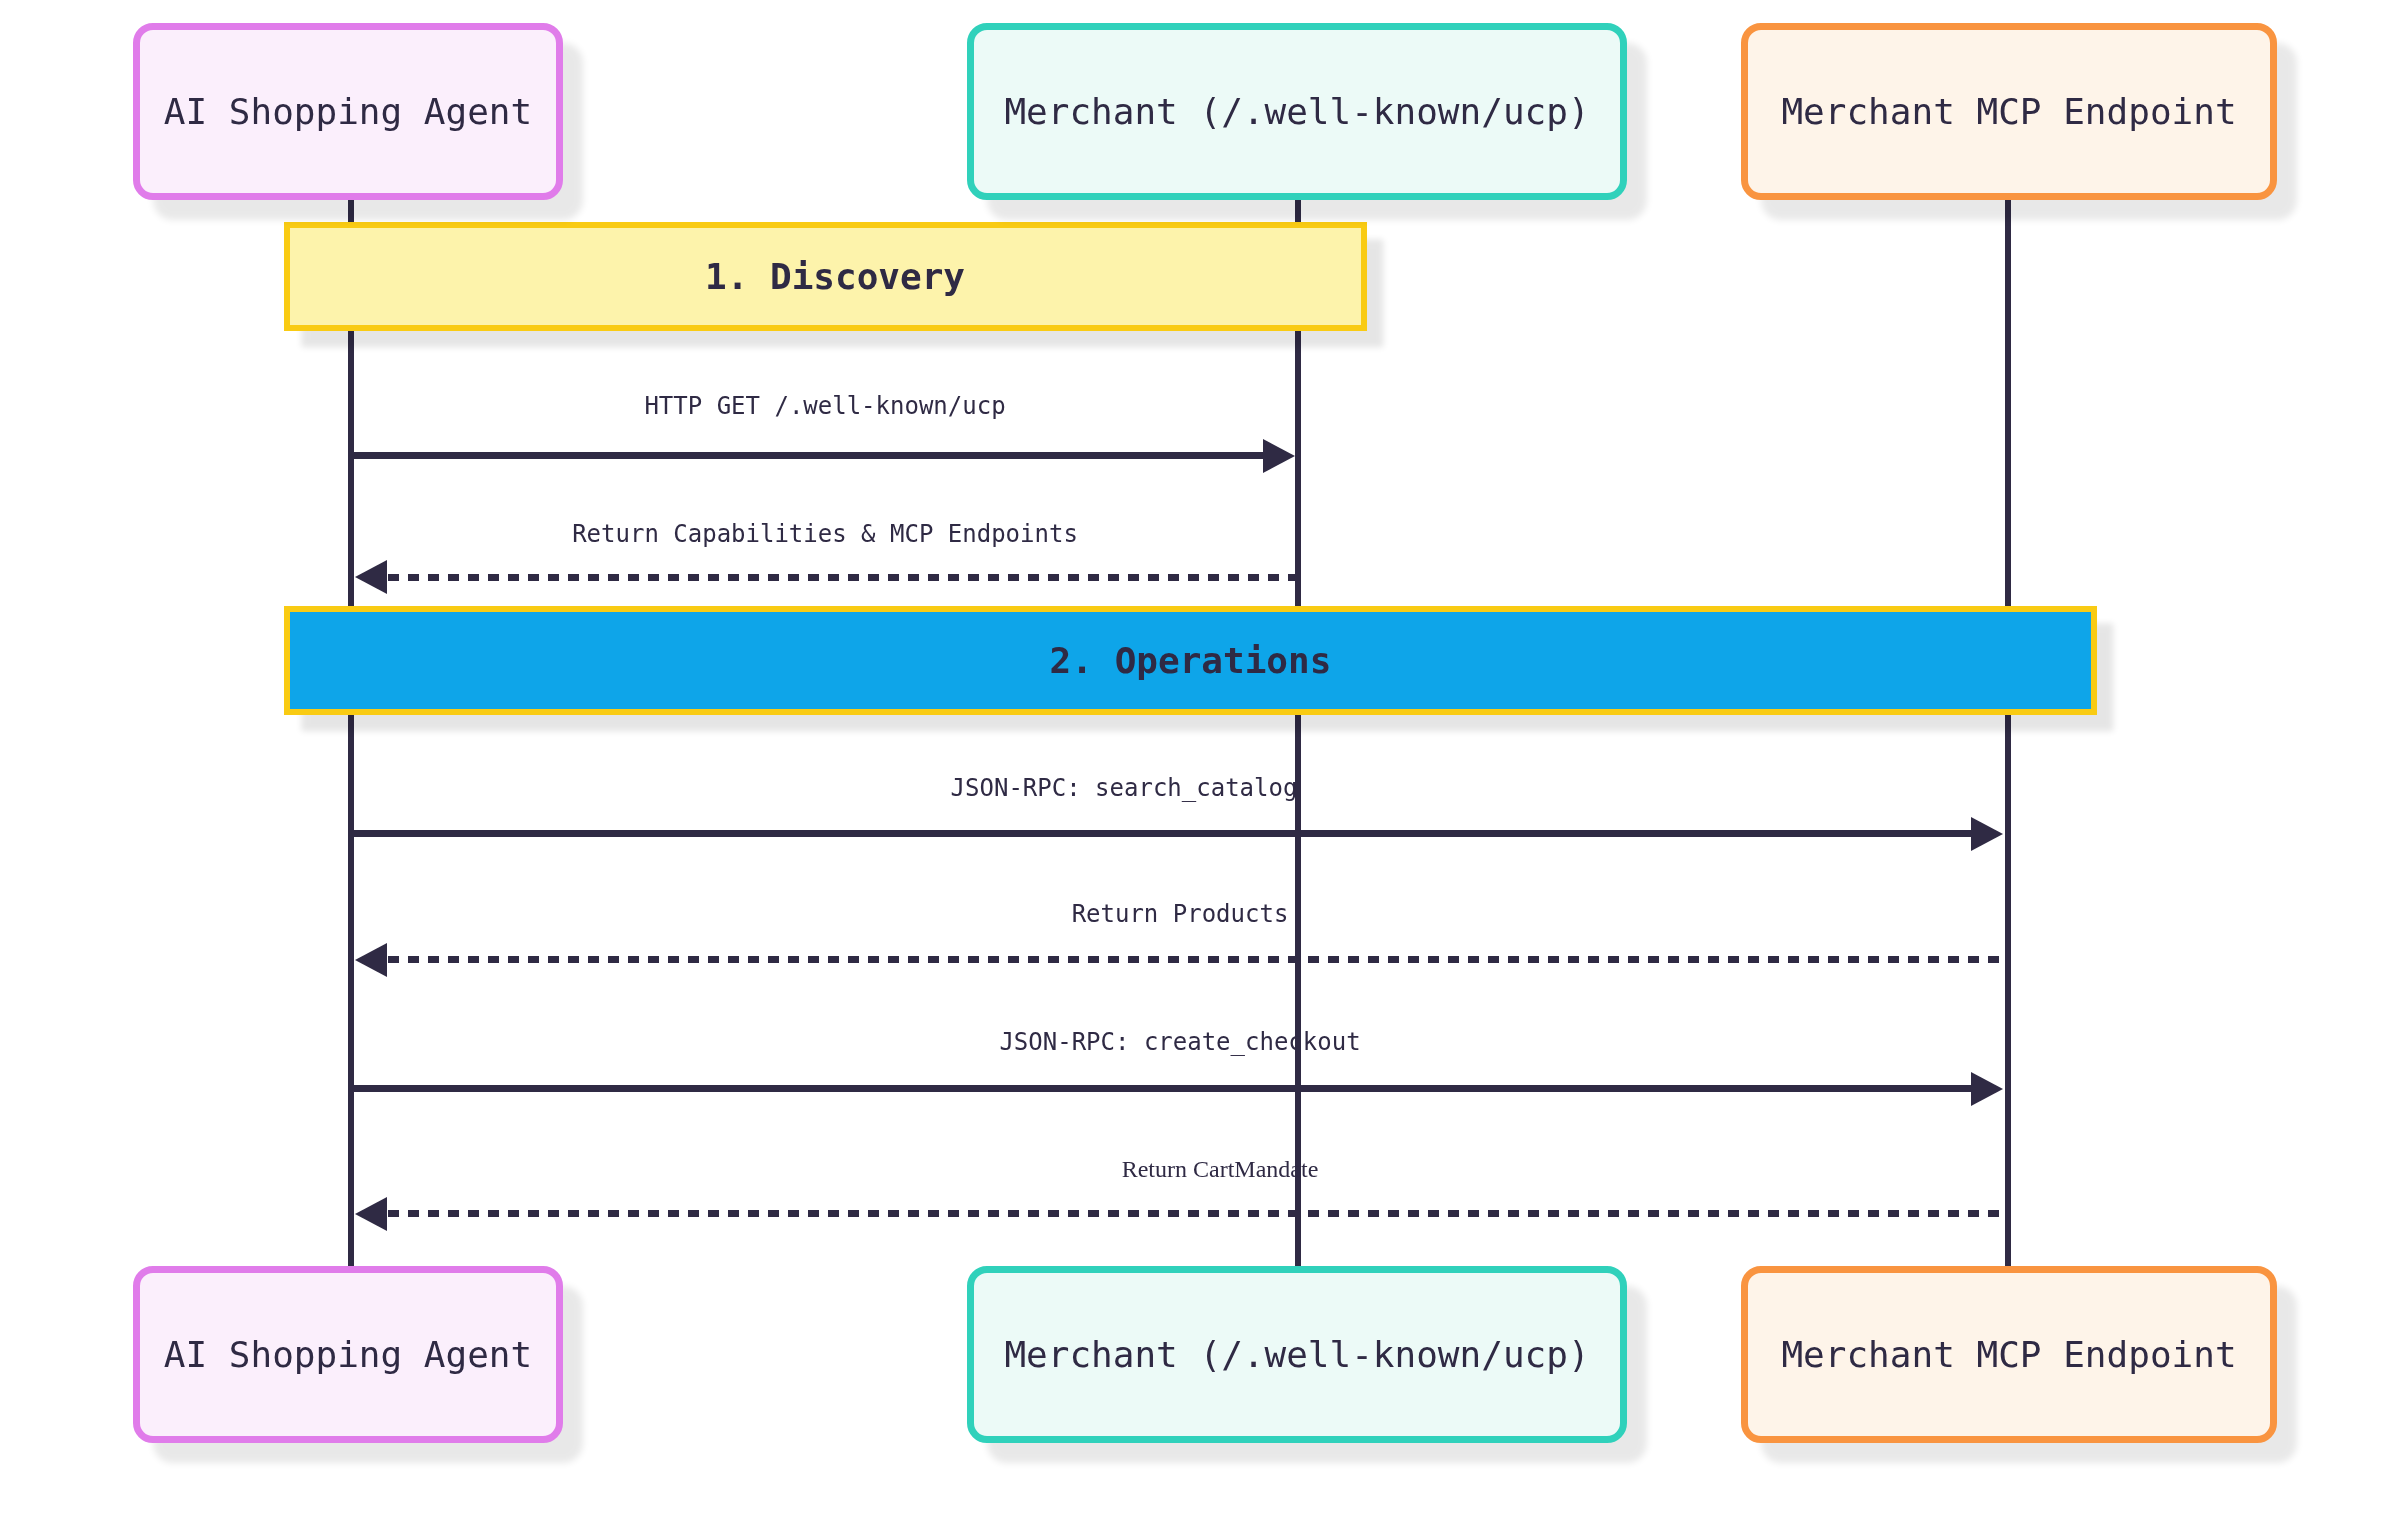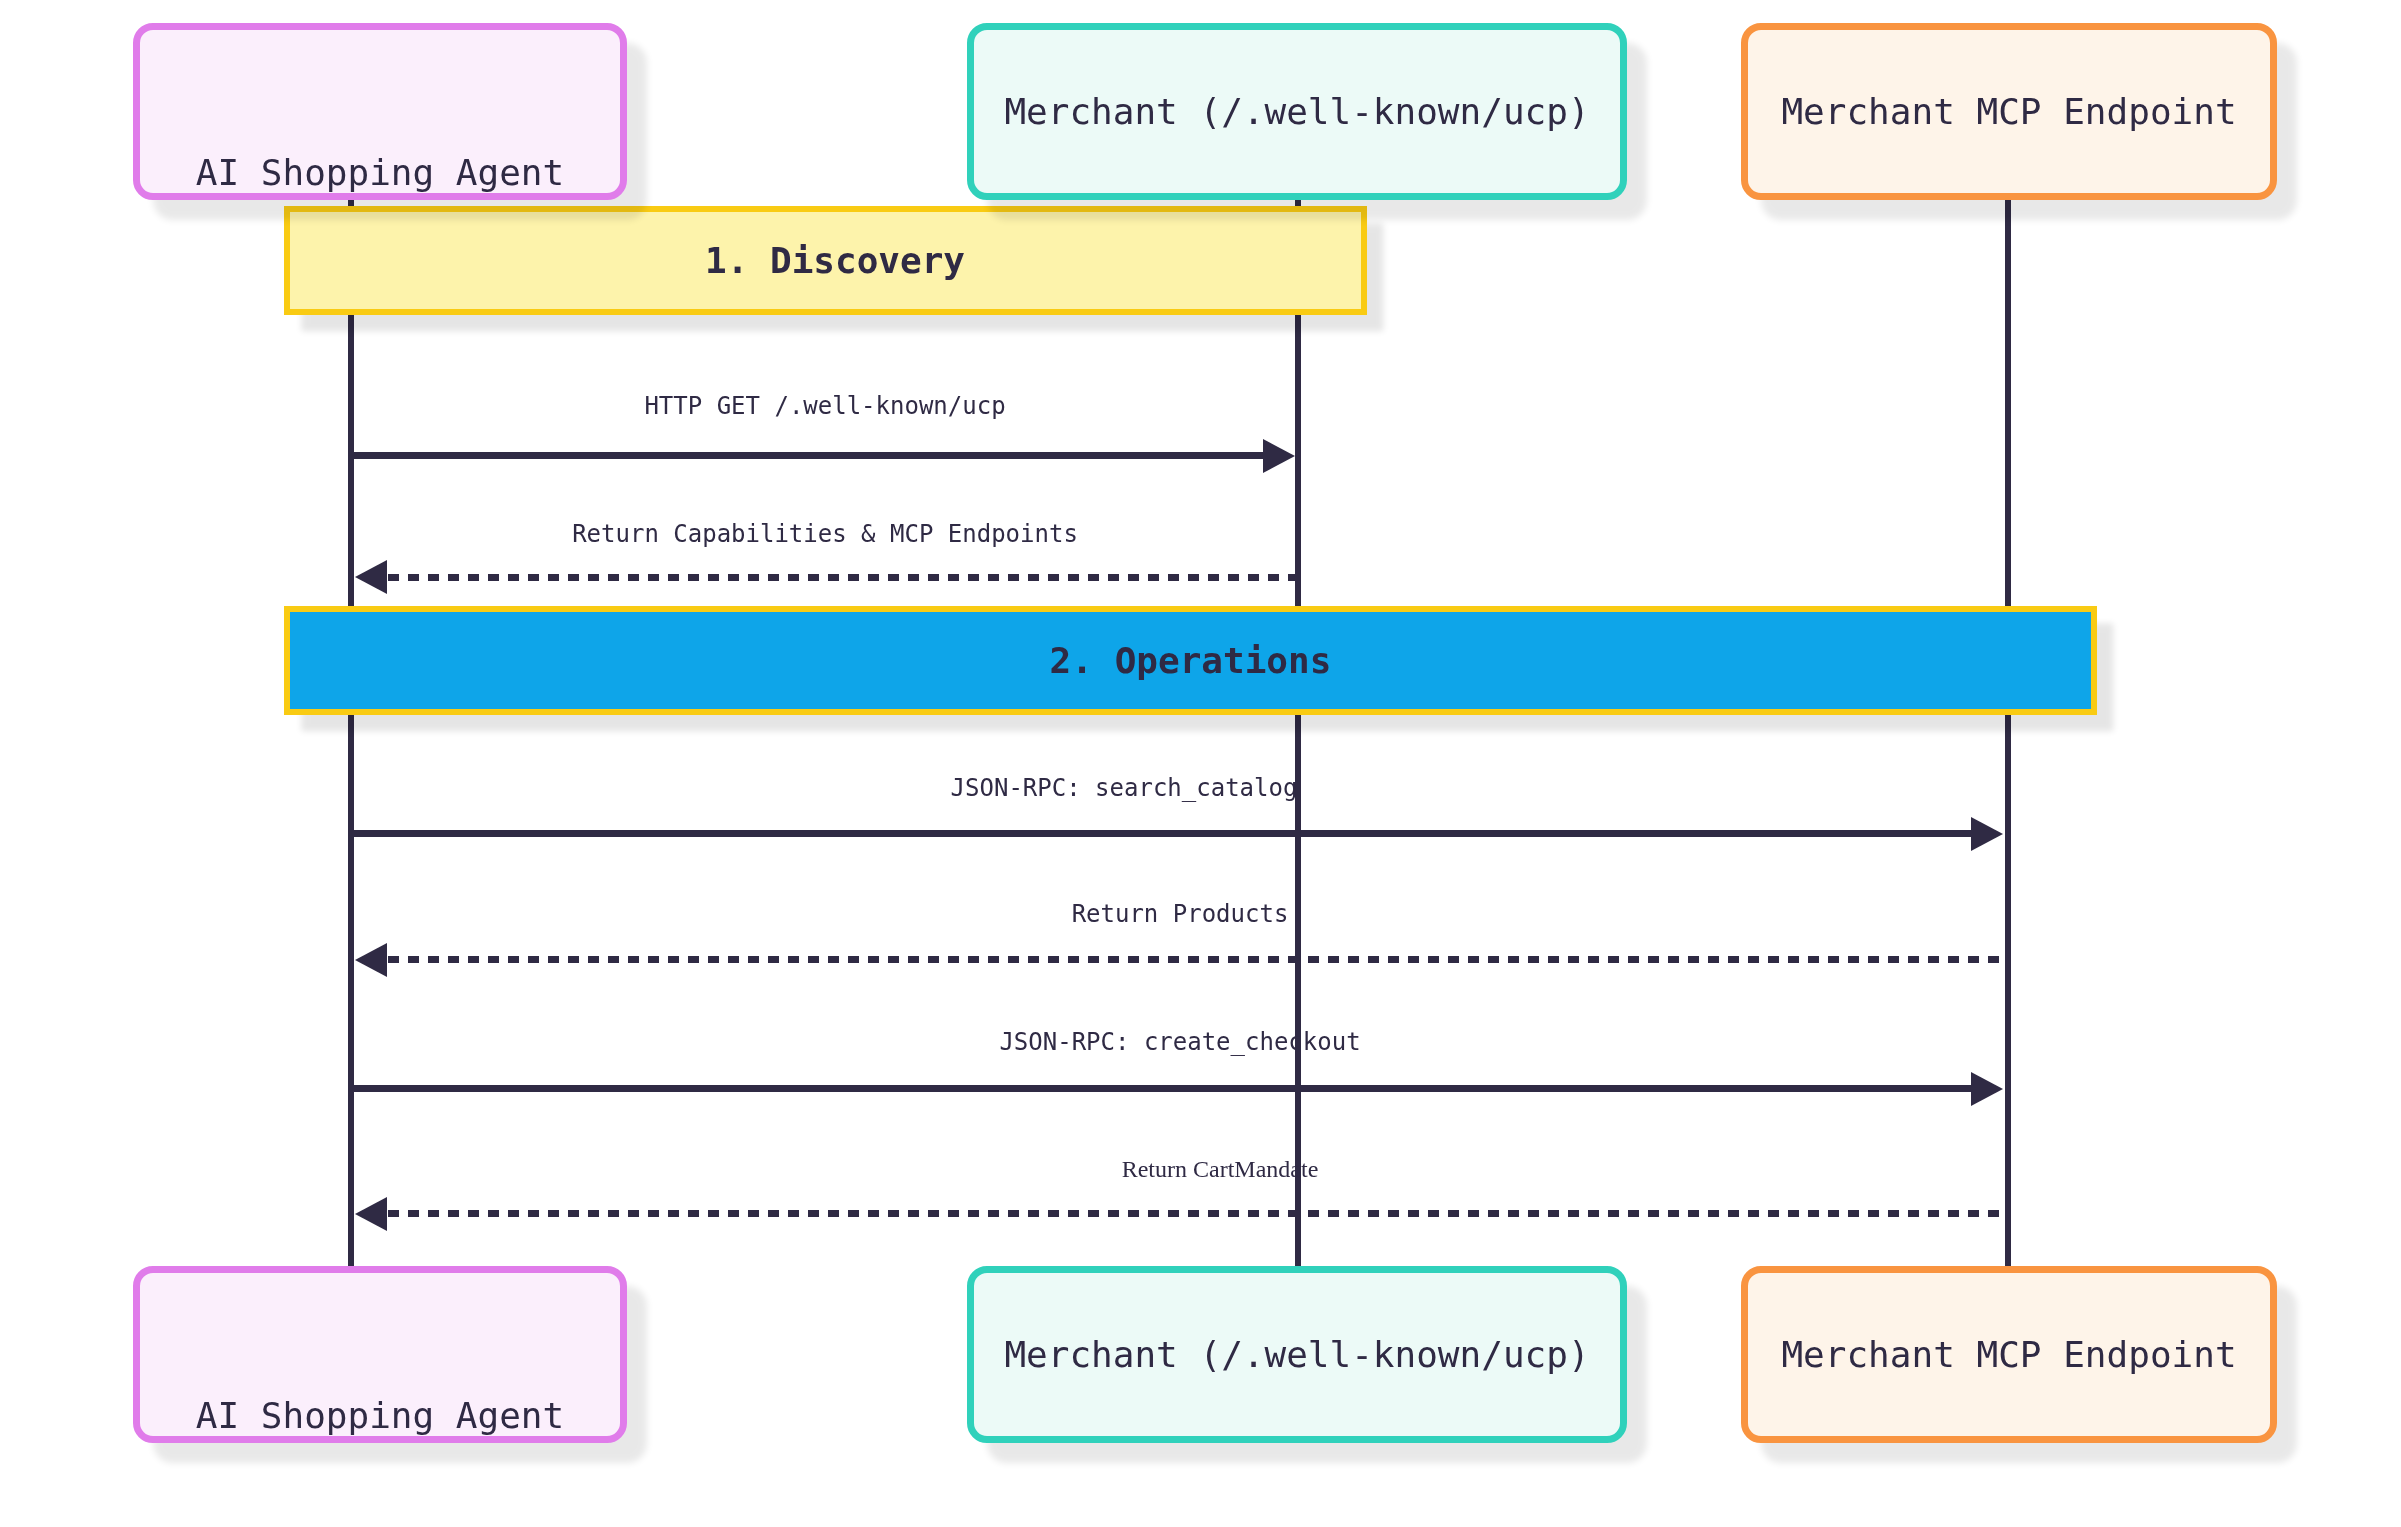--- a/index.html
+++ b/index.html
@@ -38,39 +38,39 @@
     border-radius: 20px;
     border-style: solid;
     border-width: 7.3px;
     display: flex;
     align-items: center;
     justify-content: center;
     font-size: 36px;
     white-space: nowrap;
     box-shadow: 20px 20px 7.3px rgba(0,0,0,0.09);
   }
-  .actor.a1 { left: 133px;  width: 494px; align-items: flex-end;  }
+  .actor.a1 { left: 133px;  width: 430px;  }
   .actor.a2 { left: 967px; width: 660px; }
   .actor.a3 { left: 1741px; width: 536px; }
   .row-top    { top: 23.4px; }
   .row-bottom { top: 1266px; }
 
   
   .section {
     position: absolute;
     border: 6.2px solid;
     display: flex;
     align-items: center;
     justify-content: center;
     font-weight: bold;
     font-size: 36px;
     white-space: nowrap;
     box-shadow: 16.7px 16.7px 6.2px rgba(0,0,0,0.10);
   }
-  .section.s1 { left: 284px; top: 206px;  width: 1083px; height: 109px; padding-left: 19px; }
+  .section.s1 { left: 284px; top: 222px;  width: 1083px; height: 109px; padding-left: 19px; }
   .section.s2 { left: 284px; top: 606px; width: 1813px; height: 109px; }
 
   
   .msg-label {
     position: absolute;
     transform: translateX(-50%);
     font-size: 24px;
     line-height: 44px;
     white-space: nowrap;
   }

